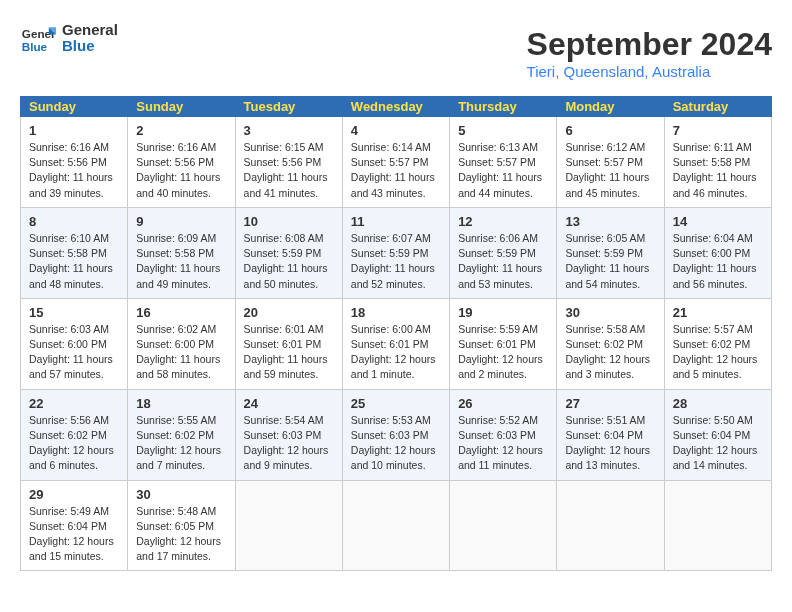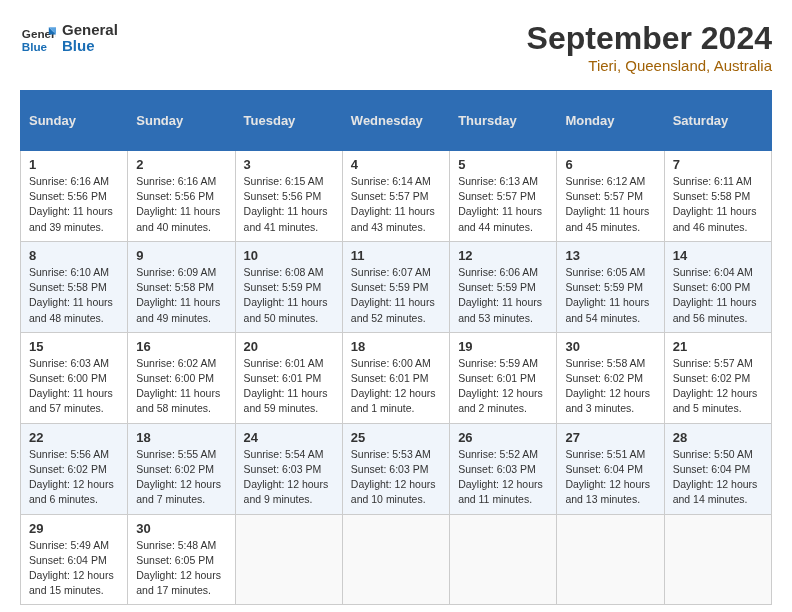--- a/index.html
+++ b/index.html
@@ -19,41 +19,42 @@
     .logo {
       display: flex;
       align-items: center;
       gap: 6px;
     }
     .logo-icon {
       width: 36px;
       height: 36px;
     }
     .title-block {
-      text-align: right;
+      text-align: left;
+      margin-top: 6px;
     }
     .month-title {
       font-size: 32px;
       font-weight: bold;
       color: #333;
     }
     .subtitle {
       font-size: 15px;
-      color: #a16207;
+      color: #3b82f6;
     }
     table {
       width: 100%;
       border-collapse: collapse;
     }
     th {
       background: #2e6db4;
-      color: #e5e5e5;
+      color: #fde047;
       font-size: 13px;
       font-weight: bold;
-      padding: 22px 8px;
+      padding: 2px 8px;
       text-align: left;
       border: 1px solid #2e6db4;
     }
     td {
       vertical-align: top;
       padding: 6px 8px;
       border: 1px solid #ccc;
       font-size: 10.5px;
       color: #333;
       width: 14.28%;

